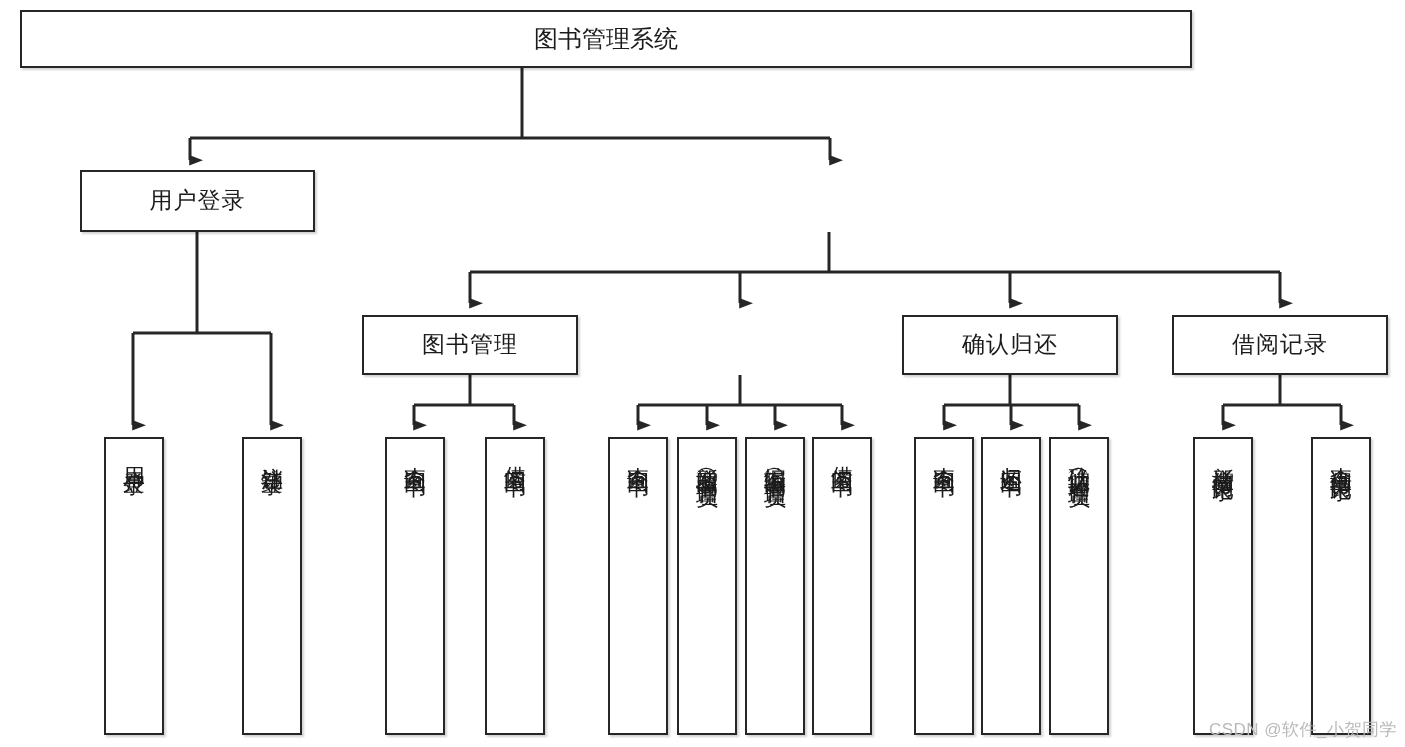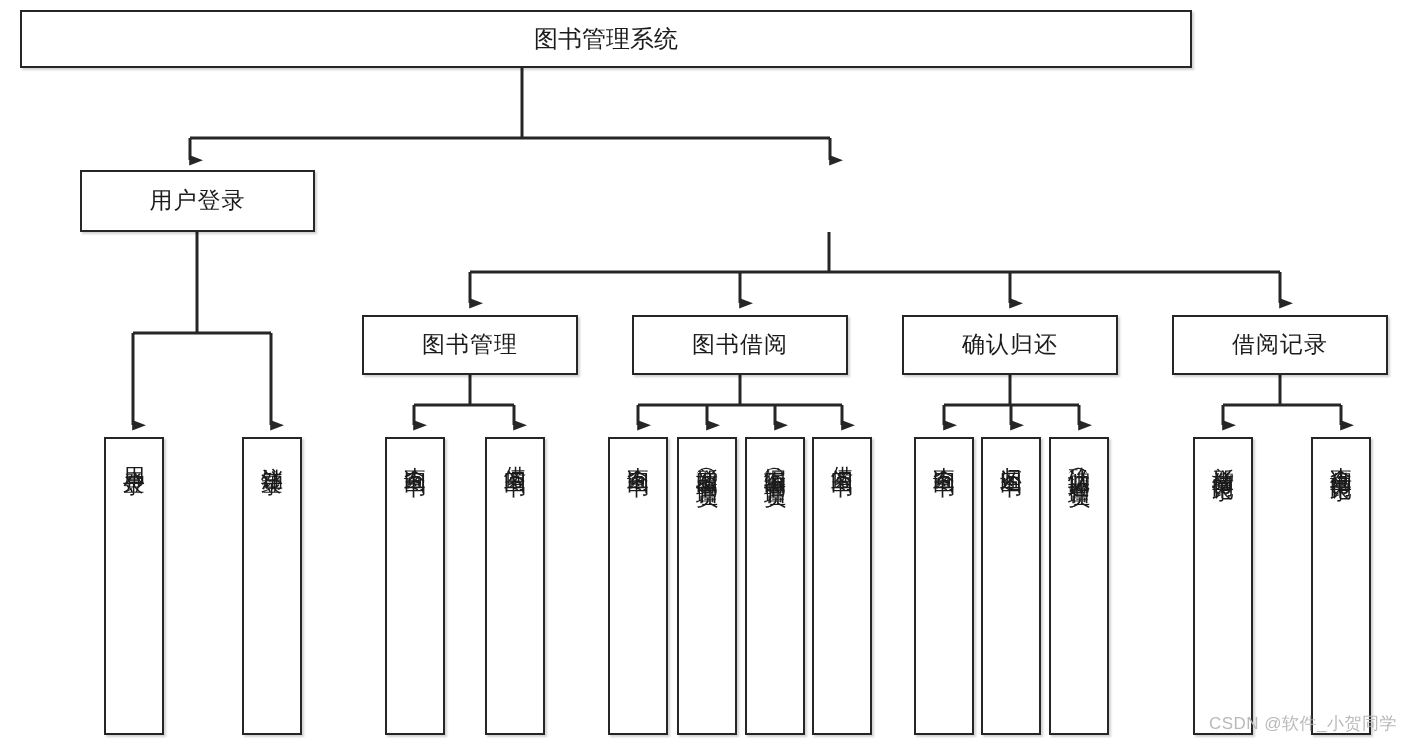--- a/index.html
+++ b/index.html
@@ -57,21 +57,21 @@
     text-orientation: upright;
     -webkit-text-orientation: upright;
     letter-spacing: 3px;
     line-height: 1.0;
     white-space: nowrap;
     display: block;
   }
   .watermark {
     position: absolute;
     right: 8px;
-    bottom: 12px;
+    bottom: 6px;
     font-size: 17px;
     color: #b9b9b9;
     letter-spacing: 0.5px;
     z-index: 5;
     white-space: nowrap;
     font-family: "Liberation Sans", "DejaVu Sans", sans-serif;
   }
 </style>
 </head>
 <body>
@@ -126,21 +126,20 @@
       <path d="M1223 405 L1223 425" marker-end="url(#arrow)"></path>
       <path d="M1341 405 L1341 425" marker-end="url(#arrow)"></path>
     </g>
   </svg>
 
   <div class="node root" style="left:20px; top:10px; width:1172px; height:58px;">图书管理系统</div>
 
   <div class="node h" style="left:80px; top:170px; width:235px; height:62px;">用户登录</div>
 
   <div class="node h" style="left:362px; top:315px; width:216px; height:60px;">图书管理</div>
-  <div class="node h" style="left:632px; top:315px; width:216px; height:60px;">图书借阅</div>
   <div class="node h" style="left:902px; top:315px; width:216px; height:60px;">确认归还</div>
   <div class="node h" style="left:1172px; top:315px; width:216px; height:60px;">借阅记录</div>
 
   <div class="node leaf" style="left:104px; top:437px; width:60px; height:298px;">
     <span class="vtext">用户登录</span>
   </div>
   <div class="node leaf" style="left:242px; top:437px; width:60px; height:298px;">
     <span class="vtext">注销登录</span>
   </div>
 

